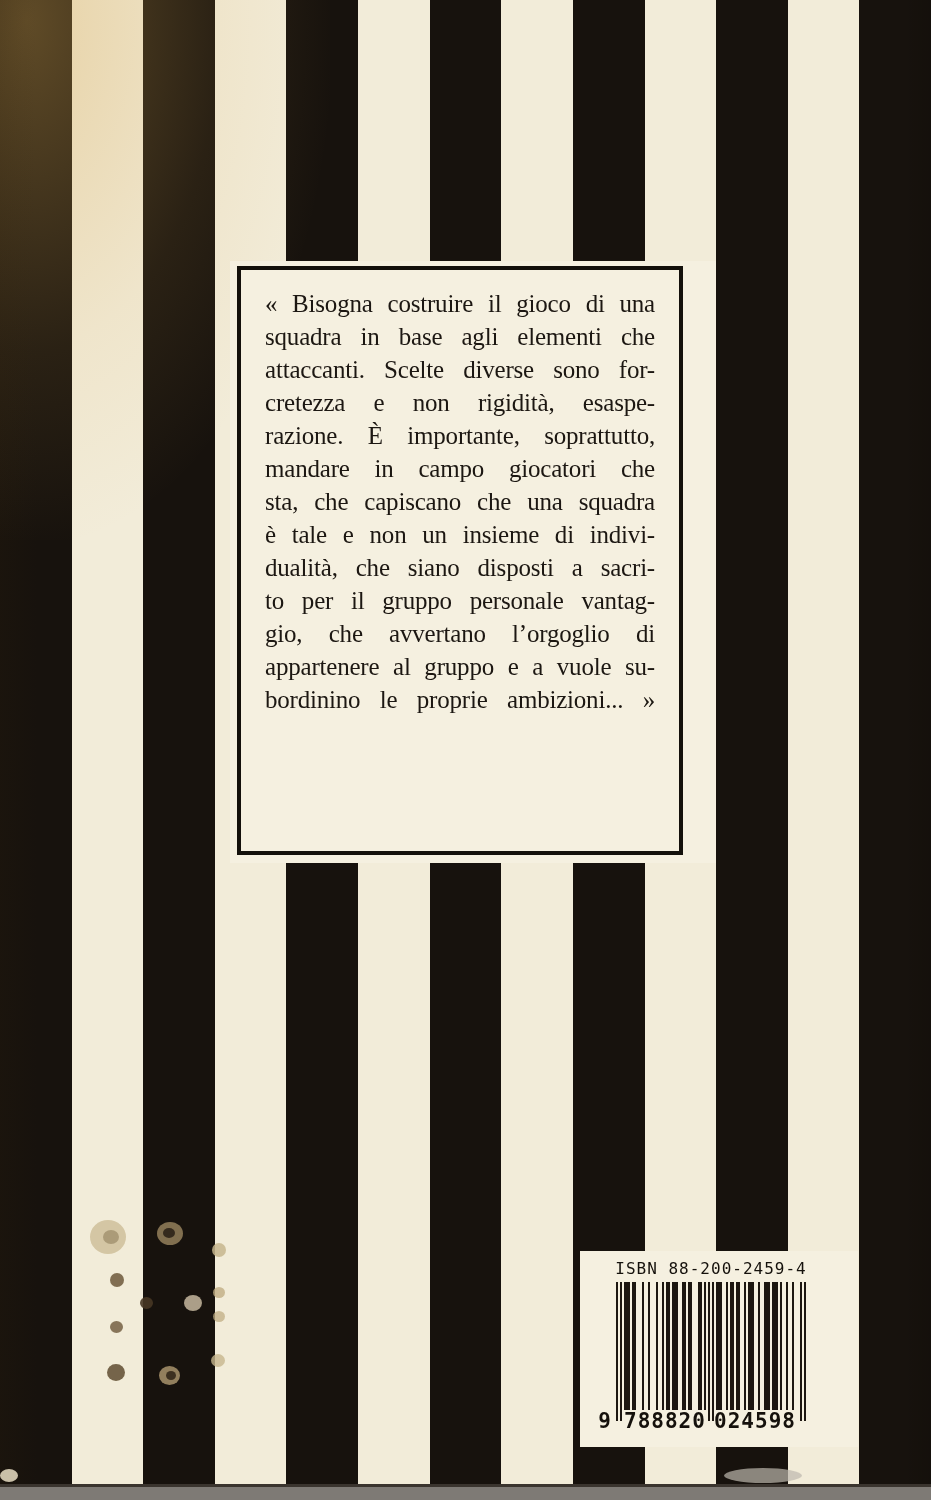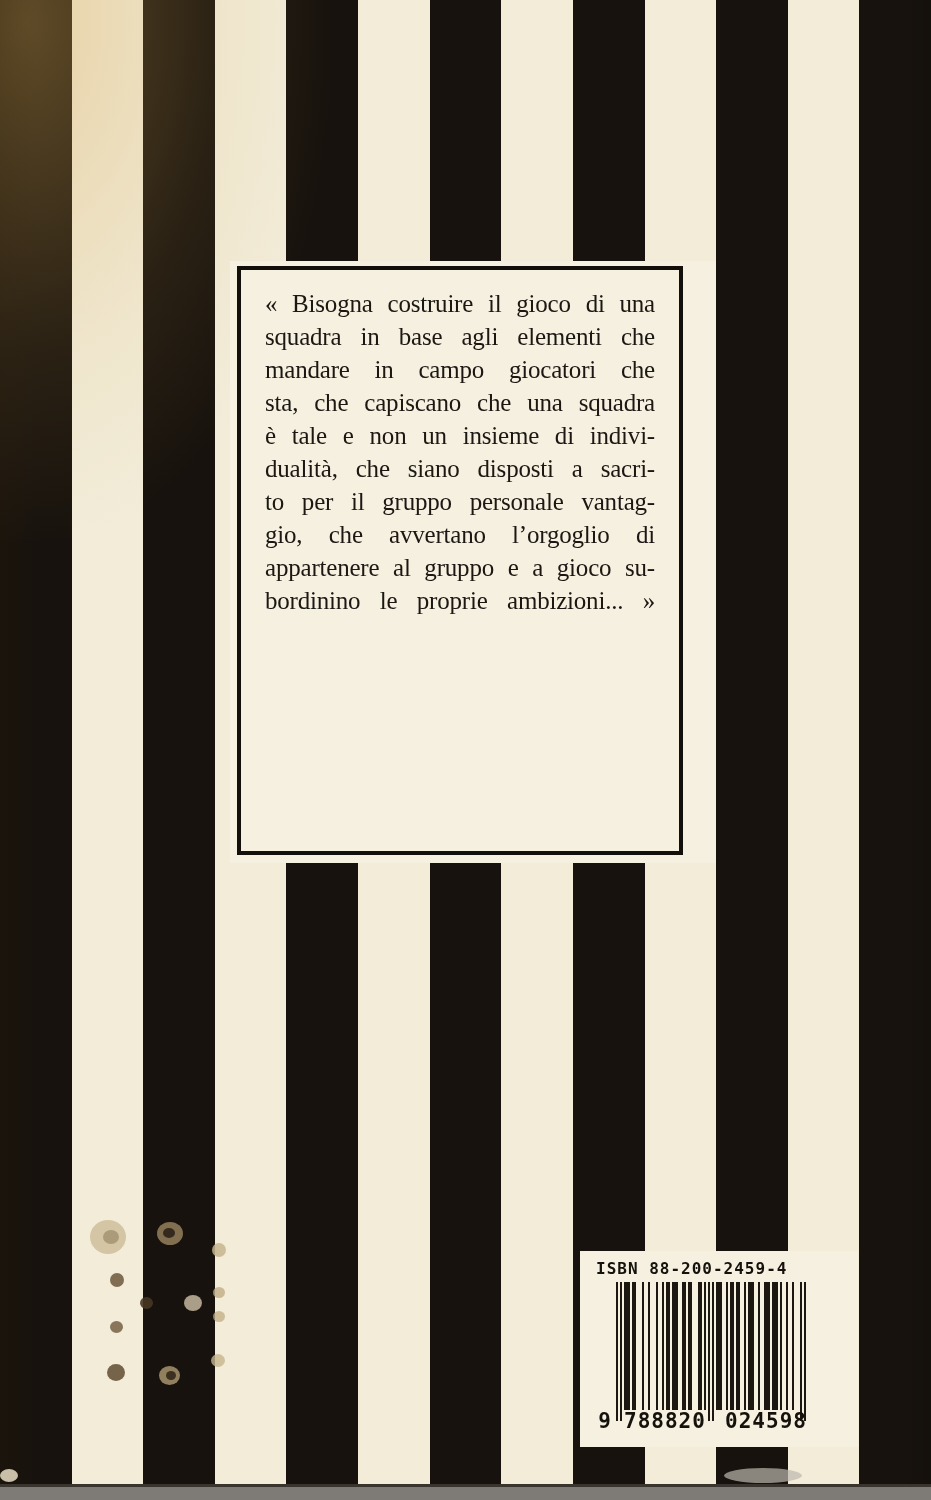--- a/index.html
+++ b/index.html
@@ -52,41 +52,41 @@
     text-align:justify;text-align-last:justify;
     white-space:normal;
   }
   .qline::after{content:"";display:inline-block;width:100%;height:0;}
   
   .barcode-panel{
     position:absolute;left:580px;top:1251px;width:278px;height:196px;
     background:var(--panel-cream);
   }
   .isbn-label{
-    position:absolute;top:8px;left:16px;width:210px;text-align:left;
-    font-family:"DejaVu Sans Mono",monospace;font-weight:bold;
+    position:absolute;top:8px;left:26px;width:210px;text-align:center;
+    font-family:"DejaVu Sans Mono",monospace;font-weight:normal;
     font-size:16px;line-height:20px;letter-spacing:1px;color:#15110c;
     white-space:nowrap;
   }
   .bars{
     position:absolute;left:36px;top:31px;width:190px;height:140px;
     display:flex;align-items:flex-start;
   }
   .module{flex:0 0 2px;width:2px;height:128px;background:transparent;}
   .module.on{background:var(--bars-ink);}
   .module.on.tall{height:139px;}
   .digit{
     position:absolute;top:159px;
     font-family:"DejaVu Sans Mono",monospace;font-weight:bold;
     font-size:21px;line-height:22px;letter-spacing:1px;color:#15110c;
     white-space:nowrap;
   }
   .digit.lead{left:6px;width:26px;text-align:right;}
   .digit.left{left:44px;width:80px;text-align:center;}
-  .digit.right{left:145px;width:82px;text-align:center;}
+  .digit.right{left:134px;width:82px;text-align:center;}
   
   .stains{position:absolute;left:0;top:0;width:931px;height:1500px;pointer-events:none;}
   .stain{position:absolute;border-radius:50%;}
   
   .bottom-band{
     position:absolute;left:0;bottom:0;width:931px;height:16px;
     background:var(--band-gray);
     border-top:3px solid var(--band-edge);
     box-sizing:border-box;
   }
@@ -97,27 +97,30 @@
 <div class="cover">
   <div class="stripes"></div>
   <div class="age-tint"></div>
   <div class="edge-shade"></div>
 
   <div class="quote-outer">
     <div class="quote-border">
       <div class="quote-lines">
           <div class="qline">« Bisogna costruire il gioco di una</div>
           <div class="qline">squadra in base agli elementi che</div>
+          <div class="qline">attaccanti. Scelte diverse sono for-</div>
+          <div class="qline">cretezza e non rigidità, esaspe-</div>
+          <div class="qline">razione. È importante, soprattutto,</div>
           <div class="qline">mandare in campo giocatori che</div>
           <div class="qline">sta, che capiscano che una squadra</div>
           <div class="qline">è tale e non un insieme di indivi-</div>
           <div class="qline">dualità, che siano disposti a sacri-</div>
           <div class="qline">to per il gruppo personale vantag-</div>
           <div class="qline">gio, che avvertano l’orgoglio di</div>
-          <div class="qline">appartenere al gruppo e a gioco su-</div>
+          <div class="qline">appartenere al gruppo e a vuole su-</div>
           <div class="qline">bordinino le proprie ambizioni... »</div>
         </div>
     </div>
   </div>
 
   <div class="stains">
       <div class="stain" style="left: 90px; top: 1220px; width: 36px; height: 34px; background: rgb(207, 192, 154); opacity: 0.85;"></div>
       <div class="stain" style="left: 103px; top: 1230px; width: 16px; height: 14px; background: rgb(143, 126, 92); opacity: 0.6;"></div>
       <div class="stain" style="left: 157px; top: 1222px; width: 26px; height: 23px; background: rgb(156, 135, 96); opacity: 0.8;"></div>
       <div class="stain" style="left: 163px; top: 1228px; width: 12px; height: 10px; background: rgb(44, 34, 23); opacity: 0.9;"></div>

